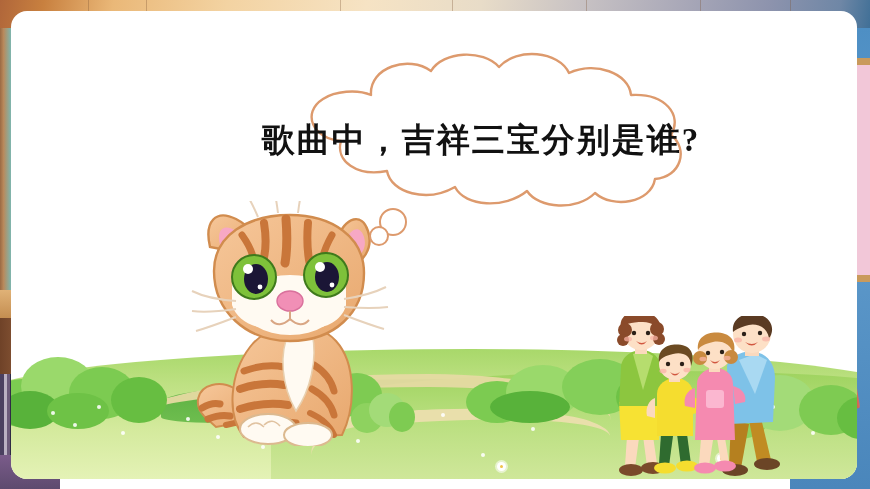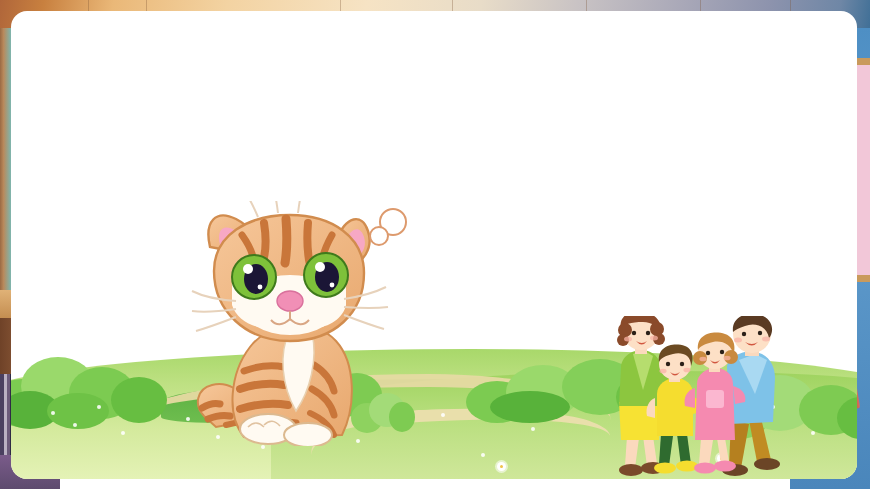--- a/index.html
+++ b/index.html
@@ -316,20 +316,40 @@
         <path d="M104 110 v8" stroke="#d9a684" stroke-width="2" fill="none"></path>
         <path d="M104 118 q-11 10 -19 1 M104 118 q11 10 19 1" stroke="#d9a684" stroke-width="2" fill="none"></path>
 
         <path d="M50 100 q-28 -2 -44 -10 M50 108 q-28 4 -44 2 M50 116 q-26 10 -40 14" stroke="#e7d2bb" stroke-width="2" fill="none"></path>
         <path d="M158 98 q26 -4 42 -12 M158 106 q28 2 44 0 M158 114 q26 10 40 14" stroke="#e7d2bb" stroke-width="2" fill="none"></path>
 
         <path d="M72 16 q-6 -14 -10 -20 M92 12 q-2 -16 -4 -22 M112 12 q2 -16 4 -22" stroke="#e7d2bb" stroke-width="2" fill="none"></path>
       </svg>
     </div>
 
+    <div class="bubble">
+      <svg width="460" height="152" viewBox="0 0 460 152">
+        <path d="
+          M120 38
+          C118 10 158 -2 180 14
+          C192 -6 232 -8 248 10
+          C266 -10 308 -6 318 16
+          C344 4 378 16 380 38
+          C414 36 432 58 420 78
+          C438 92 430 120 404 122
+          C400 146 362 152 344 136
+          C326 154 288 152 276 134
+          C254 152 214 150 204 130
+          C176 146 140 136 136 114
+          C106 120 84 104 90 84
+          C62 82 50 56 72 42
+          C84 34 106 32 120 38 Z" fill="#ffffff" stroke="#dd9a6d" stroke-width="2.4" stroke-linejoin="round"></path>
+      </svg>
+      <div class="bubble-text">歌曲中，吉祥三宝分别是谁?</div>
+    </div>
 
     <div class="tail" style="left:358px;top:197px;width:50px;height:42px;">
       <i style="left:10px;top:0px;width:24px;height:24px;"></i>
       <i style="left:0px;top:18px;width:16px;height:16px;"></i>
     </div>
 
     <div class="family">
       <svg width="180" height="170" viewBox="0 0 180 170">
 
         <g>

